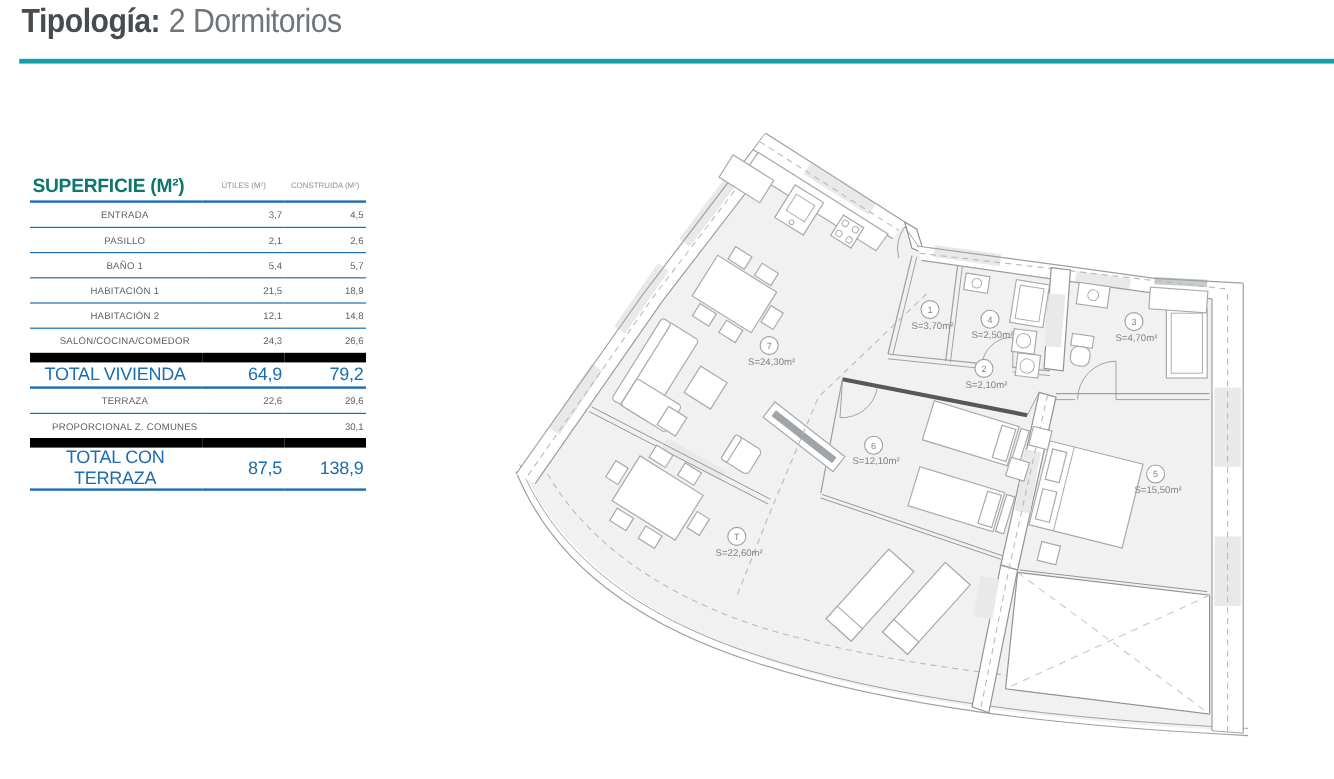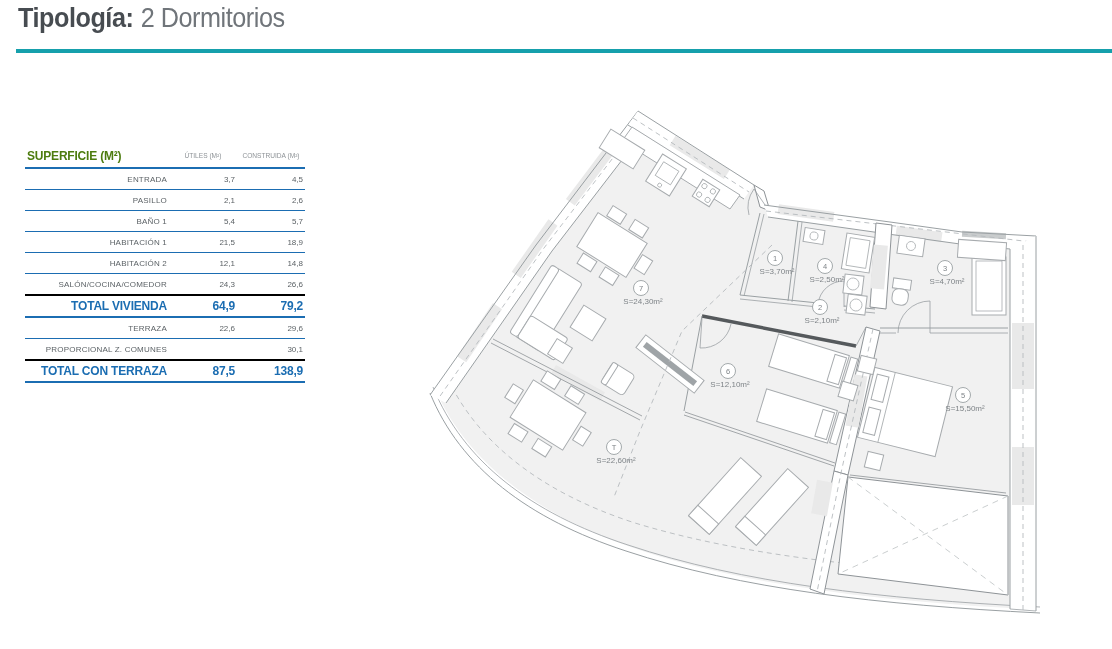--- a/index.html
+++ b/index.html
@@ -13,28 +13,28 @@
          white-space:nowrap;}
   .title .t1{font-weight:700;color:#474c51;}
   .title .t2{font-weight:400;color:#70757a;margin-left:8px;}
   .rule{position:absolute;left:16px;top:49px;width:1096px;height:4px;background:#16a0ac;}
 
   
   .stbl{position:absolute;left:25px;top:144px;width:280px;border-collapse:collapse;
         font-size:8px;color:#5c6266;}
   .stbl th,.stbl td{padding:0 2px;height:20px;vertical-align:middle;}
   .stbl .hrow th{border-bottom:2px solid #1b6db2;height:23px;}
-  .stbl .hname{text-align:left;font-size:12px;font-weight:700;color:#4d7c0f;
+  .stbl .hname{text-align:left;font-size:16px;font-weight:700;color:#0f766e;
                letter-spacing:-0.2px;white-space:nowrap;}
   .stbl .hcol{font-size:6.6px;font-weight:400;color:#8d9296;text-align:center;white-space:nowrap;}
-  .stbl td.lbl{text-align:right;padding-left:16px;letter-spacing:.2px;margin-top:28px;}
+  .stbl td.lbl{text-align:center;padding-left:16px;letter-spacing:.2px;margin-top:28px;}
   .stbl td.val{text-align:right;width:64px;margin-top:28px;}
   .stbl tr.r td{border-bottom:1px solid #1b6db2;}
-  .stbl tr.tot td{border-top:2px solid #000000;border-bottom:2px solid #1b6db2;
-                  color:#1b6db2;font-weight:700;font-size:12px;letter-spacing:-0.2px;}
+  .stbl tr.tot td{border-top:8px solid #000000;border-bottom:2px solid #1b6db2;
+                  color:#1b6db2;font-weight:400;font-size:15px;letter-spacing:-0.2px;}
   .stbl tr.tot td.lbl{padding-left:0;}
 
   
   .plan{position:absolute;left:400px;top:95px;}
   .flr{fill:#f1f1f1;stroke:none;}
   .w{stroke:#9aa0a3;fill:none;stroke-width:1;}
   .w2{stroke:#9aa0a3;fill:none;stroke-width:.8;}
   .wt{stroke:#8e9397;fill:#fff;stroke-width:1;}
   .dk{stroke:#55595c;stroke-width:3.5;fill:none;}
   .hz{fill:#e9e9e9;stroke:none;}

